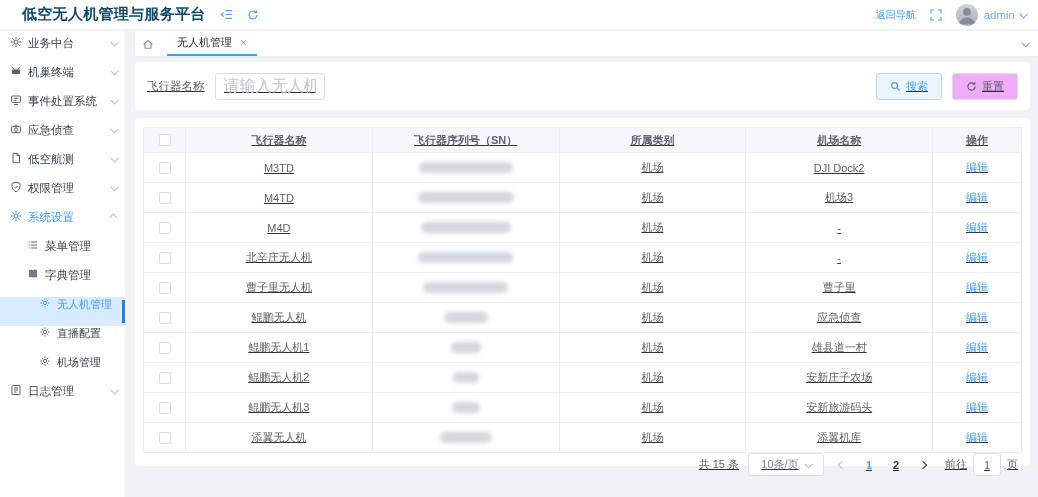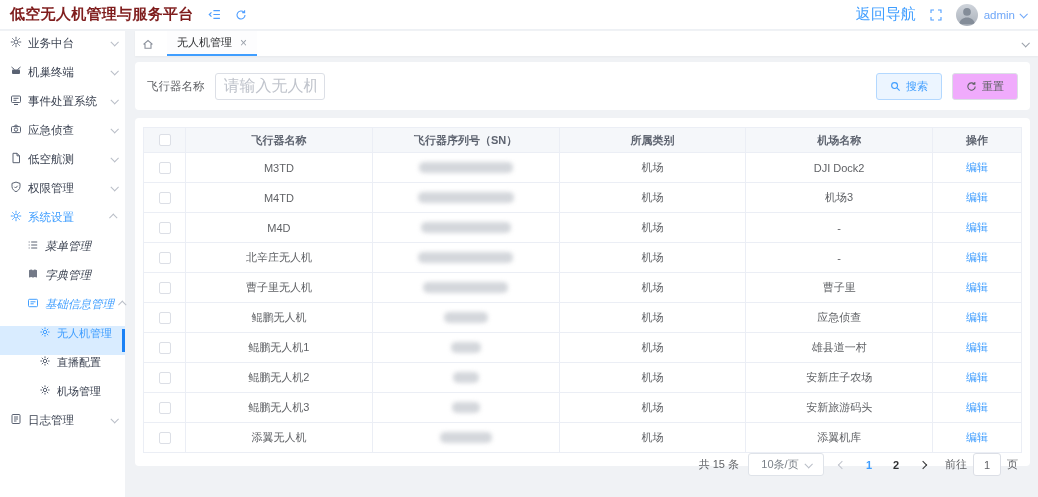--- a/index.html
+++ b/index.html
@@ -10,24 +10,24 @@
     color:#303133; font-size:12px;
   }
   svg { display:block; }
 
   
   .topbar {
     position:absolute; top:0; left:0; right:0; height:30px;
     background:#fff; border-bottom:1px solid #eef1f5;
     display:flex; align-items:center; z-index:3;
   }
-  .app-title { color:#7f1d1d; font-weight:bold; font-size:15px; margin-left:10px; letter-spacing:.3px; }
+  .app-title { color:#0c4a6e; font-weight:bold; font-size:15px; margin-left:22px; letter-spacing:.3px; }
   .top-icon { color:#4f9eff; margin-left:14px; cursor:pointer; display:flex; align-items:center; }
   .topbar-right { margin-left:auto; display:flex; align-items:center; gap:14px; padding-right:12px; }
-  .back-nav { color:#409eff; font-size:15px; cursor:pointer;margin-left:36px; }
+  .back-nav { color:#409eff; font-size:10px; cursor:pointer;margin-left:36px; }
   .avatar {
     width:22px; height:22px; border-radius:50%; overflow:hidden;
     background:linear-gradient(180deg,#cfd4db 0%,#aab1bb 100%);
     display:flex; align-items:flex-end; justify-content:center;
   }
   .username { color:#6fa7f8; font-size:11.5px; display:flex; align-items:center; gap:5px; cursor:pointer; margin-left:-8px; }
 
   
   .chev { width:6px; height:6px; border-right:1px solid currentColor; border-bottom:1px solid currentColor; display:inline-block; }
   .chev.down { transform:rotate(45deg) translateY(-1px); }
@@ -39,21 +39,21 @@
   .sidebar {
     position:absolute; top:31px; left:0; bottom:0; width:125px;
     background:#fff; padding-top:5px; z-index:2;
   }
   .side-item {
     height:29px; display:flex; align-items:flex-start; gap:6px;
     padding-left:10px; padding-right:8px; font-size:11.5px; color:#3c4352;
     cursor:pointer; position:relative; white-space:nowrap;
   }
   .side-item .s-icon { color:#5a6272; flex:0 0 auto; display:flex; }
-  .side-item.lvl2 { padding-left:27px;font-style:italic; }
+  .side-item.lvl2 { padding-left:27px; }
   .side-item.lvl3 { padding-left:39px; font-size:11px; }
   .side-item.active { color:#409eff; }
   .side-item.active .s-icon { color:#409eff; }
   .side-item.selected { background:#d9ecff; color:#409eff; }
   .side-item.selected .s-icon { color:#409eff; }
   .side-item.selected::after {
     content:""; position:absolute; right:0; top:3px; bottom:3px; width:3px; background:#1c82f5;
   }
   .side-item .side-chev { margin-left:auto; color:#b9bec7; }
 
@@ -65,21 +65,21 @@
   }
   .home-icon { color:#8a909b; display:flex; cursor:pointer; }
   .tab {
     margin-left:13px; height:25px; display:flex; align-items:center; gap:8px;
     padding:0 10px; font-size:11px; color:#303133; border-bottom:2px solid #409eff;
     background:#fdfdfe; cursor:pointer;
   }
   .tab-close { color:#9aa0aa; font-size:12px; line-height:1; cursor:pointer; }
   .tabbar-chev { position:absolute; right:10px; color:#9aa0aa; cursor:pointer; }
 
-  .card { background:#fff; border-radius:4px; position:absolute; left:0; width:895px; }
+  .card { background:#fff; border-radius:4px; position:absolute; left:0; width:895px;text-decoration:underline; }
 
   
   .search-card { top:31px; height:48px; display:flex; align-items:center; padding:0 12px; }
   .filter-label { font-size:11.5px; color:#606266; margin-right:10px; }
   .filter-input {
     width:110px; height:27px; border:1px solid #dcdfe6; border-radius:3px;
     padding:0 8px; font-size:16px; color:#606266; outline:none;
     font-family:"Liberation Sans","DejaVu Sans",sans-serif;
   }
   .filter-input::placeholder { color:#c0c4cc; }
@@ -255,30 +255,20 @@
   <div class="side-item lvl2">
     <span class="s-icon">
         <svg width="12" height="12" viewBox="0 0 12 12" fill="none" stroke="currentColor" stroke-width="1">
           <path d="M2 2.2c1.8-.8 3-.8 4 .2 1-1 2.2-1 4-.2v7.4c-1.8-.8-3-.8-4 .2-1-1-2.2-1-4-.2z" fill="currentColor" stroke="none" opacity=".85"></path>
         </svg>
       </span>
     <span class="s-label">字典管理</span>
 
   </div>
 
-  <div class="side-item lvl2 active">
-    <span class="s-icon">
-        <svg width="12" height="12" viewBox="0 0 12 12" fill="none" stroke="currentColor" stroke-width="1">
-          <rect x="1.5" y="2.3" width="9" height="7.4" rx="1"></rect>
-          <path d="M3.5 4.8h5M3.5 6.8h3.2"></path>
-        </svg>
-      </span>
-    <span class="s-label">基础信息管理</span>
-    <span class="side-chev"><i class="chev up"></i></span>
-  </div>
 
   <div class="side-item lvl3 selected">
     <span class="s-icon">
         <svg width="12" height="12" viewBox="0 0 12 12" fill="none" stroke="currentColor" stroke-width="1">
           <circle cx="6" cy="6" r="1.7"></circle>
           <path d="M6 1.4v1.7M6 8.9v1.7M1.4 6h1.7M8.9 6h1.7M2.8 2.8l1.2 1.2M8 8l1.2 1.2M9.2 2.8 8 4M4 8 2.8 9.2"></path>
         </svg>
       </span>
     <span class="s-label">无人机管理</span>
 

